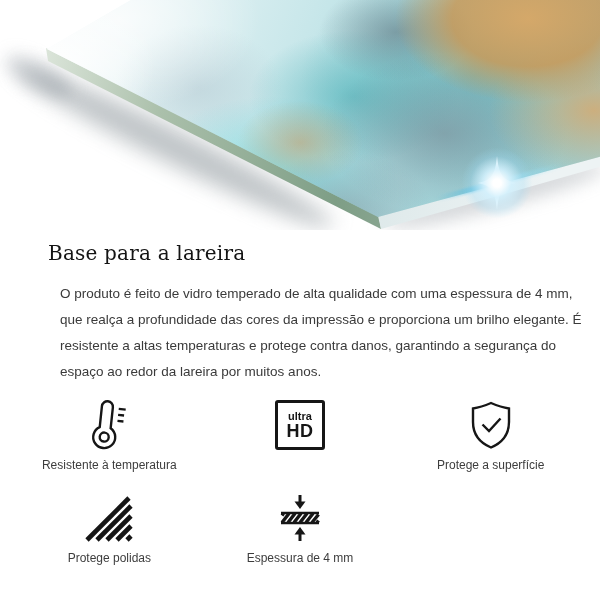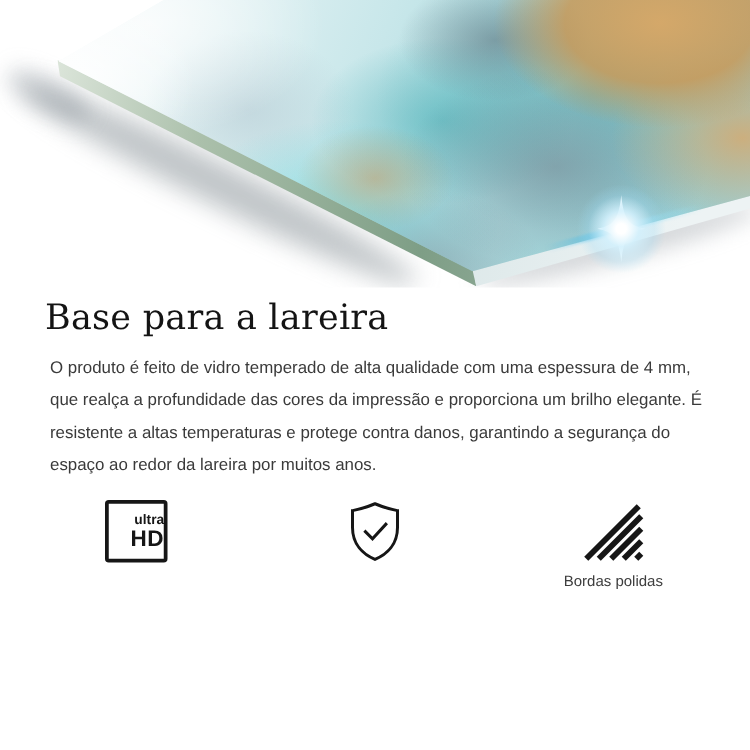--- a/index.html
+++ b/index.html
@@ -38,32 +38,32 @@
       radial-gradient(230px 150px at 79% 33%, rgba(60,165,170,.45), rgba(60,165,170,0) 75%),
       radial-gradient(120px 90px at 33% 38%, rgba(176,196,206,.5), rgba(176,196,206,0) 70%),
       linear-gradient(112deg,#ffffff 2%,#f1f8f9 14%,#dff0f2 28%,#c8e7ea 46%,#aedce0 64%,#a0d4d9 78%,#9ccfd5 92%);}
   .gleam{position:absolute;left:437px;top:196px;width:130px;height:6px;
     transform:rotate(-15deg);transform-origin:left center;filter:blur(1px);
     background:linear-gradient(90deg,transparent,rgba(70,190,235,.75) 45%,rgba(150,225,248,.5) 60%,transparent);}
   .sparkle{position:absolute;left:469px;top:155px;width:56px;height:56px;}
   .sparkle .glow{position:absolute;inset:-8px;border-radius:50%;
     background:radial-gradient(circle,#ffffff 8%,rgba(210,240,252,.9) 28%,rgba(160,220,245,.3) 52%,transparent 70%);}
   
-  .headline{margin:8px 36px 0;font-family:"DejaVu Serif","Liberation Serif",serif;font-weight:400;
-    font-size:28px;line-height:31px;color:var(--heading,#141414);letter-spacing:.2px;}
-  .desc{margin:12px 40px 0;width:525px;font-size:13.5px;line-height:26px;color:var(--body,#3a3a3a);}
+  .headline{margin:8px 48px 0;font-family:"DejaVu Serif","Liberation Serif",serif;font-weight:400;
+    font-size:20px;line-height:31px;color:var(--heading,#141414);letter-spacing:.2px;}
+  .desc{margin:12px 60px 0;width:525px;font-size:13.5px;line-height:26px;color:var(--body,#3a3a3a);}
   
   .features{margin:15px 14px 0;display:grid;grid-template-columns:repeat(3,1fr);row-gap:21px;}
   .feature{display:flex;flex-direction:column;align-items:center;}
   .icon-box{height:50px;display:flex;align-items:center;justify-content:center;}
   .feature .label{margin-top:8px;font-size:12px;color:var(--label,#3d3d3d);}
   .ico{stroke:var(--ink,#161616);fill:none;stroke-width:2.4;}
   .ico .fill{fill:var(--ink,#161616);stroke:none;}
   .uhd{width:44px;height:44px;border:3px solid var(--ink,#161616);border-radius:3px;
-    display:flex;flex-direction:column;align-items:flex-end;justify-content:center;color:var(--ink,#161616);}
+    display:flex;flex-direction:column;align-items:center;justify-content:center;color:var(--ink,#161616);}
   .uhd .t1{font-size:11px;font-weight:700;line-height:11px;}
   .uhd .t2{font-size:18px;font-weight:800;line-height:18px;letter-spacing:.5px;}
 </style>
 </head>
 <body>
 
 <div class="hero">
   <div class="shadow shadow-tip"></div>
   <div class="shadow shadow-left"></div>
   <div class="shadow shadow-right"></div>
@@ -80,47 +80,73 @@
 </div>
 
 <h1 class="headline">
   <span>Base para a lareira</span><br>
 </h1>
 
 <p class="desc">O produto é feito de vidro temperado de alta qualidade com uma espessura de 4 mm, que realça a profundidade das cores da impressão e proporciona um brilho elegante. É resistente a altas temperaturas e protege contra danos, garantindo a segurança do espaço ao redor da lareira por muitos anos.</p>
 
 <div class="features">
 
+  <div class="feature">
+    <div class="icon-box">
+      <svg class="ico" width="40" height="52" viewBox="0 0 40 52" style="transform:rotate(6deg)">
+        <path d="M11 8 a5.5 5.5 0 0 1 11 0 v21 a11 11 0 1 1 -11 0 Z"></path>
+        <circle cx="16.5" cy="38.5" r="4.5"></circle>
+        <path d="M28 9 h7 M28 15 h6 M28 21 h6"></path>
+      </svg>
+    </div>
+    <div class="label">Resistente à temperatura</div>
+  </div>
 
   <div class="feature">
     <div class="icon-box">
       <div class="uhd">
         <span class="t1">ultra</span>
         <span class="t2">HD</span>
       </div>
     </div>
   </div>
 
   <div class="feature">
     <div class="icon-box">
       <svg class="ico" width="48" height="50" viewBox="0 0 48 50">
         <path d="M24 3 C30 5.5 36 7.5 42 8.5 V22 C42 35.5 33.5 43.5 24 47.5 C14.5 43.5 6 35.5 6 22 V8.5 C12 7.5 18 5.5 24 3 Z"></path>
         <path d="M15.5 24.5 l6.5 6.5 l11.5 -12.5"></path>
       </svg>
     </div>
+    <div class="label">Protege a superfície</div>
   </div>
 
 
   <div class="feature">
     <div class="icon-box">
       <svg class="ico" width="52" height="48" viewBox="0 0 52 48" style="stroke-width:4.6">
         <path d="M4 46 L46 4"></path>
         <path d="M14 46 L48 12"></path>
         <path d="M24 46 L48 22"></path>
         <path d="M34 46 L48 32"></path>
         <path d="M44 46 L48 42"></path>
       </svg>
     </div>
-    <div class="label">Bordas polidas</div>
+    <div class="label">Protege polidas</div>
   </div>
 
+  <div class="feature">
+    <div class="icon-box">
+      <svg class="ico" width="52" height="52" viewBox="0 0 52 52" style="stroke-width:2.6">
+        <path d="M26 3 V10" stroke-width="3"></path>
+        <polygon class="fill" points="20.5,9.5 31.5,9.5 26,17"></polygon>
+        <path d="M26 49 V42" stroke-width="3"></path>
+        <polygon class="fill" points="20.5,42.5 31.5,42.5 26,35"></polygon>
+        <path d="M7 21 H45 M7 31 H45"></path>
+        <g stroke-width="3.4">
+          <path d="M8 30.5 L15 21.5 M14 30.5 L21 21.5 M20 30.5 L27 21.5 M26 30.5 L33 21.5 M32 30.5 L39 21.5 M38 30.5 L44.5 22.5 M9.5 21.5 L8 23.5 M43 30.5 L44.5 28.5"></path>
+        </g>
+      </svg>
+    </div>
+    <div class="label">Espessura de 4 mm</div>
+  </div>
 
 </div>
 
 </body></html>

